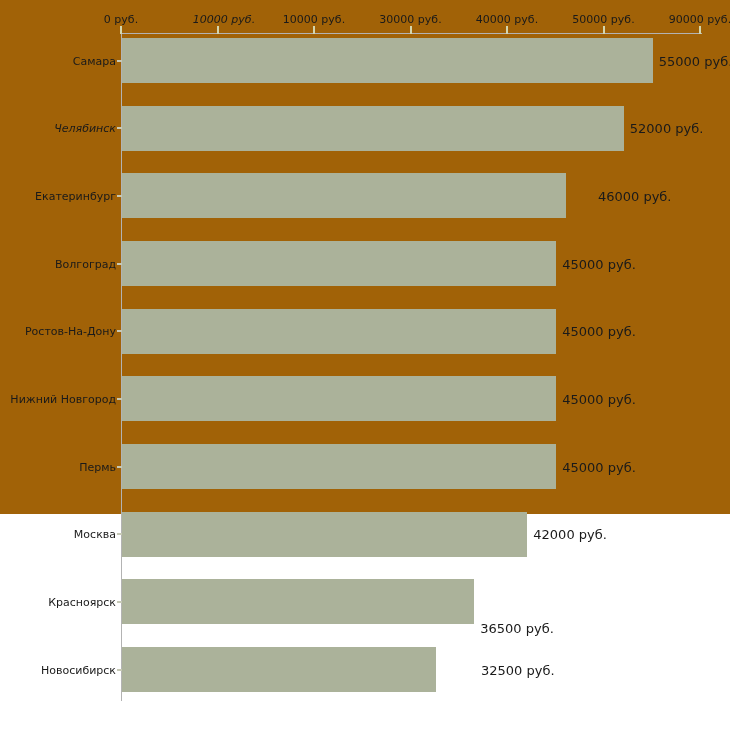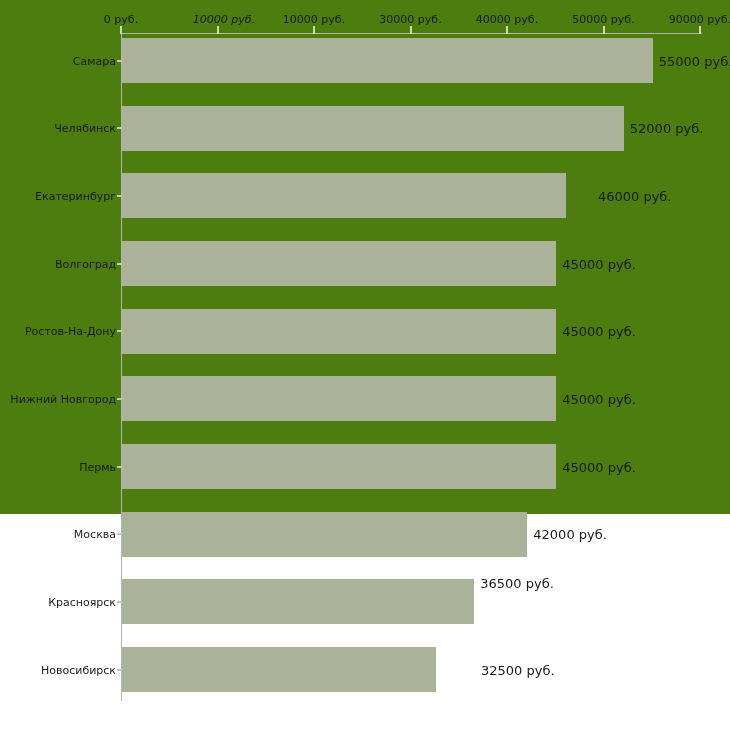--- a/index.html
+++ b/index.html
@@ -4,21 +4,21 @@
 <style>
   * { margin: 0; padding: 0; box-sizing: border-box; }
   html, body { background: #ffffff; }
   body {
     font-family: "DejaVu Sans", "Liberation Sans", sans-serif;
     width: 730px; height: 730px; overflow: hidden;
   }
   .chart {
     position: relative;
     width: 730px; height: 514px;
-    background: #4d7c0f;
+    background: #a16207;
   }
   .plot-area {
     position: absolute;
     border-left: 1px solid #b3b3b3;
     border-top: 1px solid #b3b3b3;
   }
   .bar {
     position: absolute;
     height: 45px;
   }
@@ -70,21 +70,21 @@
       <div class="x-tick" style="left: 506px; top: 26px; background: rgb(212, 214, 174);"></div>
       <div class="x-tick-label" style="left: 507px; top: 13px; color: rgb(26, 26, 26);">40000 руб.</div>
       <div class="x-tick" style="left: 602.5px; top: 26px; background: rgb(212, 214, 174);"></div>
       <div class="x-tick-label" style="left: 603.5px; top: 13px; color: rgb(26, 26, 26);">50000 руб.</div>
       <div class="x-tick" style="left: 699px; top: 26px; background: rgb(212, 214, 174);"></div>
       <div class="x-tick-label" style="left: 700px; top: 13px; color: rgb(26, 26, 26);">90000 руб.</div>
     </div>
   <div id="y-axis">
       <div class="cat-label" style="right: 614px; top: 60.5px; color: rgb(26, 26, 26);">Самара</div>
       <div class="cat-tick" style="left: 117px; top: 59.5px; background: rgb(198, 200, 182);"></div>
-      <div class="cat-label" style="right: 614px; top: 128.17px; color: rgb(26, 26, 26);">Челябинск</div>
+      <div class="cat-label" style="right: 614px; top: 128.17px; color: rgb(26, 26, 26); font-style: italic;">Челябинск</div>
       <div class="cat-tick" style="left: 117px; top: 127.17px; background: rgb(198, 200, 182);"></div>
       <div class="cat-label" style="right: 614px; top: 195.84px; color: rgb(26, 26, 26);">Екатеринбург</div>
       <div class="cat-tick" style="left: 117px; top: 194.84px; background: rgb(198, 200, 182);"></div>
       <div class="cat-label" style="right: 614px; top: 263.51px; color: rgb(26, 26, 26);">Волгоград</div>
       <div class="cat-tick" style="left: 117px; top: 262.51px; background: rgb(198, 200, 182);"></div>
       <div class="cat-label" style="right: 614px; top: 331.18px; color: rgb(26, 26, 26);">Ростов-На-Дону</div>
       <div class="cat-tick" style="left: 117px; top: 330.18px; background: rgb(198, 200, 182);"></div>
       <div class="cat-label" style="right: 614px; top: 398.85px; color: rgb(26, 26, 26);">Нижний Новгород</div>
       <div class="cat-tick" style="left: 117px; top: 397.85px; background: rgb(198, 200, 182);"></div>
       <div class="cat-label" style="right: 614px; top: 466.52px; color: rgb(26, 26, 26);">Пермь</div>
@@ -107,17 +107,17 @@
       <div class="value-label" style="left: 562.25px; top: 263.51px; color: rgb(26, 26, 26);">45000 руб.</div>
       <div class="bar" style="left: 122px; top: 308.68px; width: 434.25px; background: rgb(171, 178, 154);"></div>
       <div class="value-label" style="left: 562.25px; top: 331.18px; color: rgb(26, 26, 26);">45000 руб.</div>
       <div class="bar" style="left: 122px; top: 376.35px; width: 434.25px; background: rgb(171, 178, 154);"></div>
       <div class="value-label" style="left: 562.25px; top: 398.85px; color: rgb(26, 26, 26);">45000 руб.</div>
       <div class="bar" style="left: 122px; top: 444.02px; width: 434.25px; background: rgb(171, 178, 154);"></div>
       <div class="value-label" style="left: 562.25px; top: 466.52px; color: rgb(26, 26, 26);">45000 руб.</div>
       <div class="bar" style="left: 122px; top: 511.69px; width: 405.3px; background: rgb(171, 178, 154);"></div>
       <div class="value-label" style="left: 533.3px; top: 534.19px; color: rgb(26, 26, 26);">42000 руб.</div>
       <div class="bar" style="left: 122px; top: 579.36px; width: 352.225px; background: rgb(171, 178, 154);"></div>
-      <div class="value-label" style="left: 480.225px; top: 583px; color: rgb(26, 26, 26);">36500 руб.</div>
+      <div class="value-label" style="left: 480.225px; top: 628px; color: rgb(26, 26, 26);">36500 руб.</div>
       <div class="bar" style="left: 122px; top: 647.03px; width: 313.625px; background: rgb(171, 178, 154);"></div>
       <div class="value-label" style="left: 437px; top: 669.53px; color: rgb(26, 26, 26); margin-left: 44px;">32500 руб.</div>
     </div>
 </div>
 
 </body></html>

